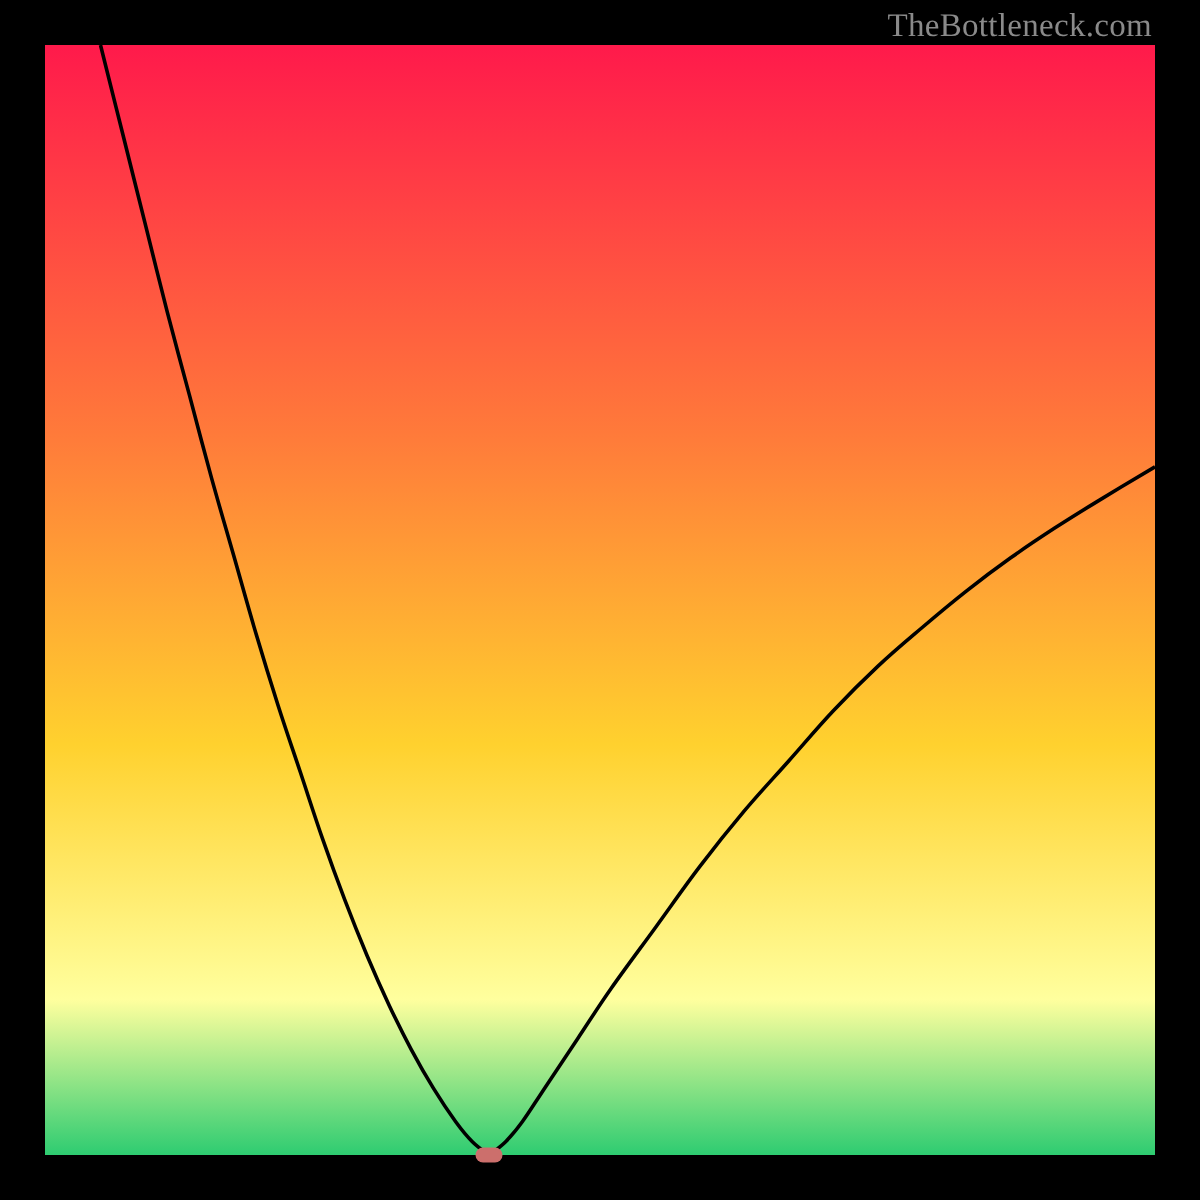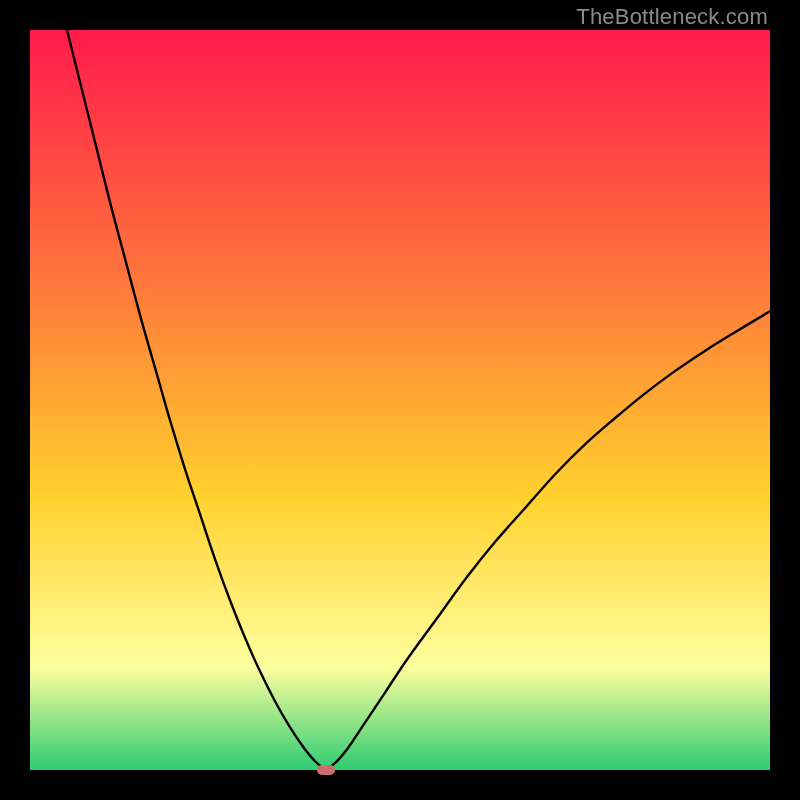--- a/index.html
+++ b/index.html
@@ -22,21 +22,21 @@
     position: absolute;
     left: 0;
     top: 0;
     width: 740px;
     height: 740px;
   }
   .watermark {
     position: absolute;
     top: 4px;
     right: 32px;
-    font-family: Liberation Sans, sans-serif;
+    font-family: Liberation Serif, serif;
     font-size: 22px;
     color: #8a8a8a;
     letter-spacing: 0.2px;
     user-select: none;
   }
   .marker {
     position: absolute;
     width: 18px;
     height: 10px;
     border-radius: 5px;

